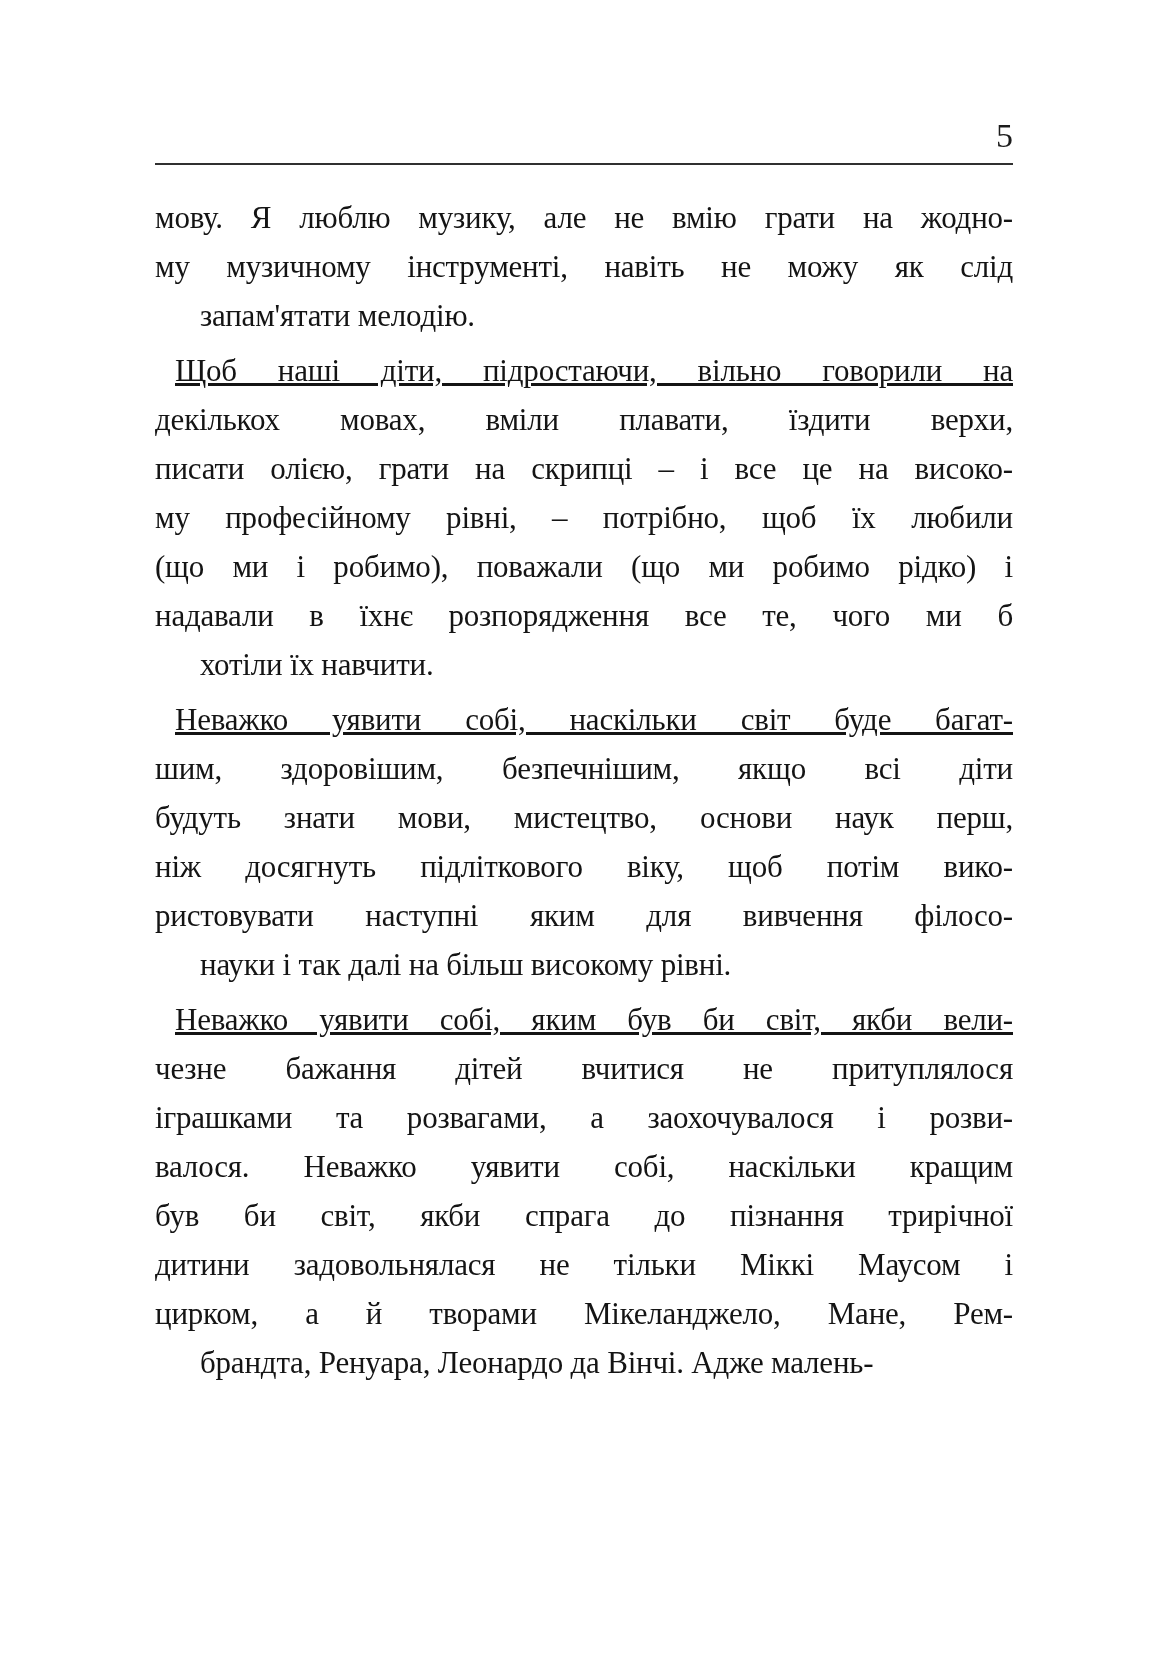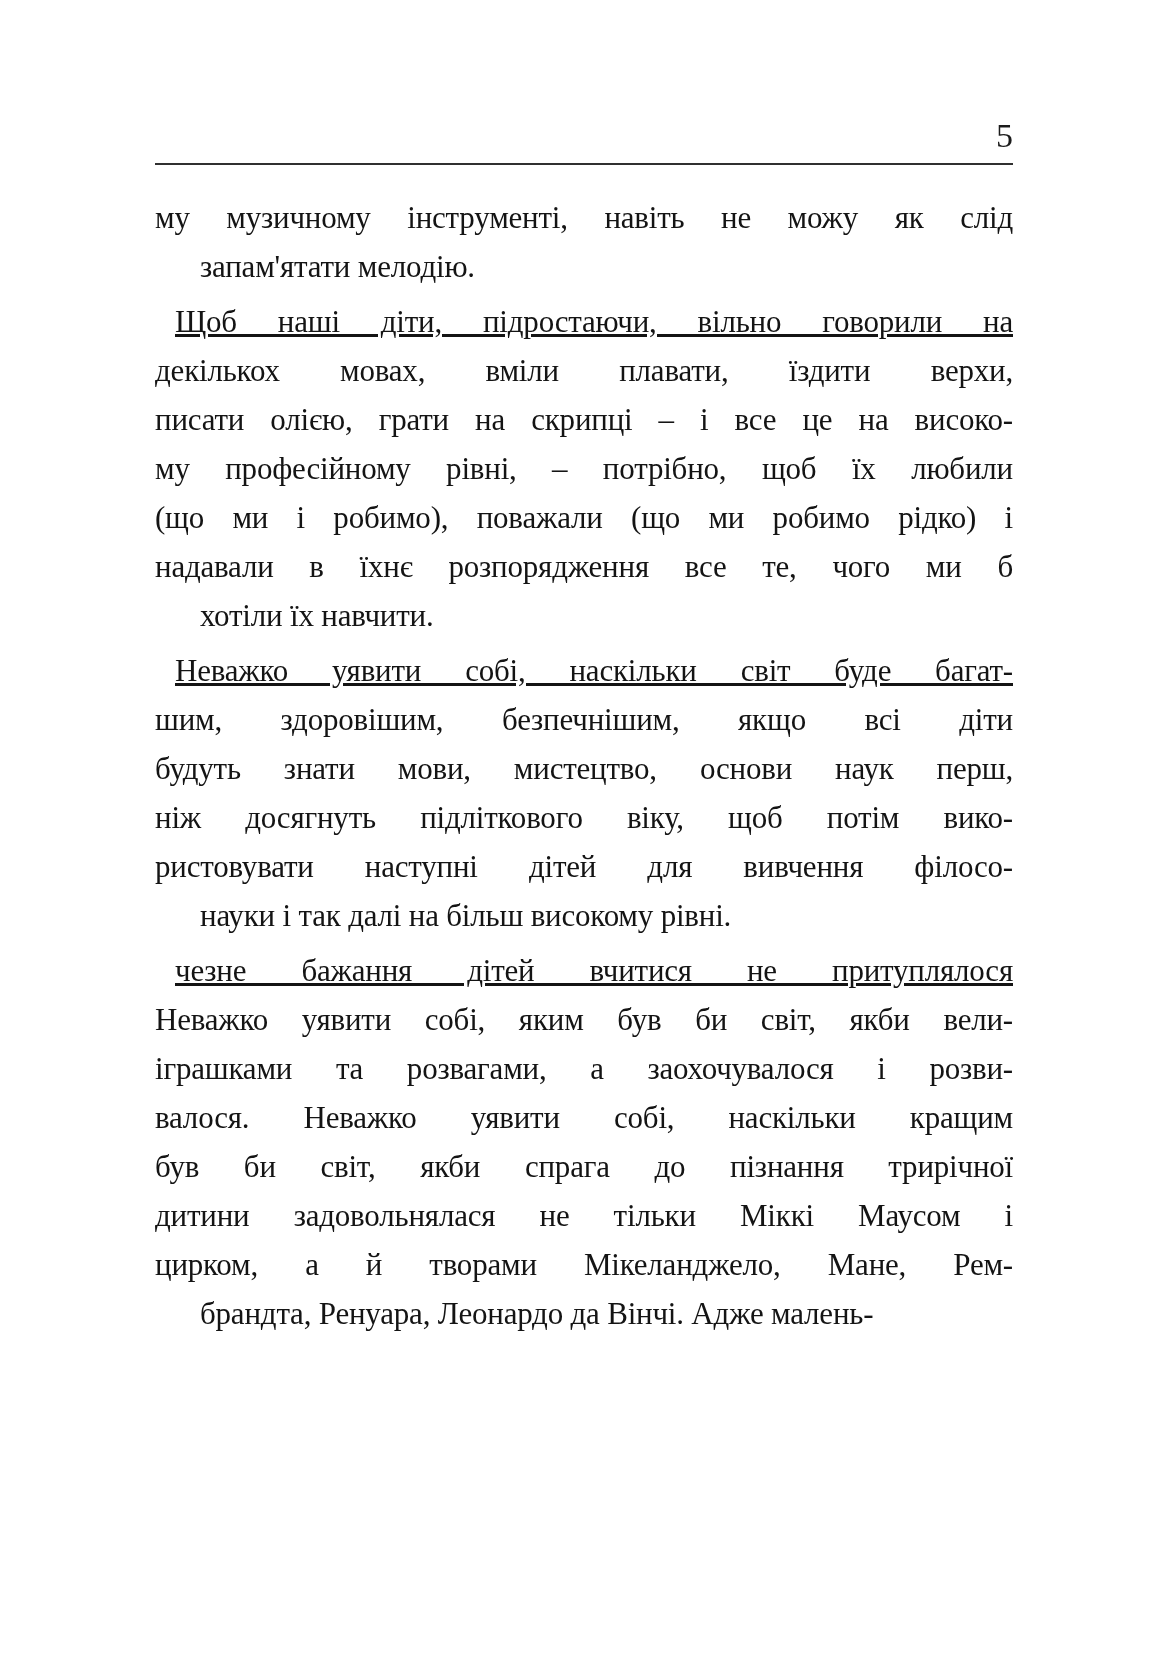--- a/index.html
+++ b/index.html
@@ -54,43 +54,44 @@
 </head>
 <body>
 
 <div class="page">
   <header class="page-header">
     <div class="page-number">5</div>
     <div class="header-rule"></div>
   </header>
   <main class="text-block">
       <div class="para">
+        <div class="line">мову. Я люблю музику, але не вмію грати на жодно-</div>
         <div class="line">му музичному інструменті, навіть не можу як слід</div>
         <div class="line">запам'ятати мелодію.</div>
       </div>
       <div class="para indented">
         <div class="line">Щоб наші діти, підростаючи, вільно говорили на</div>
         <div class="line">декількох мовах, вміли плавати, їздити верхи,</div>
         <div class="line">писати олією, грати на скрипці – і все це на високо-</div>
         <div class="line">му професійному рівні, – потрібно, щоб їх любили</div>
         <div class="line">(що ми і робимо), поважали (що ми робимо рідко) і</div>
         <div class="line">надавали в їхнє розпорядження все те, чого ми б</div>
         <div class="line">хотіли їх навчити.</div>
       </div>
       <div class="para indented">
         <div class="line">Неважко уявити собі, наскільки світ буде багат-</div>
         <div class="line">шим, здоровішим, безпечнішим, якщо всі діти</div>
         <div class="line">будуть знати мови, мистецтво, основи наук перш,</div>
         <div class="line">ніж досягнуть підліткового віку, щоб потім вико-</div>
-        <div class="line">ристовувати наступні дітей для вивчення філосо-</div>
+        <div class="line">ристовувати наступні яким для вивчення філосо-</div>
         <div class="line">науки і так далі на більш високому рівні.</div>
       </div>
       <div class="para indented">
+        <div class="line">Неважко уявити собі, яким був би світ, якби вели-</div>
         <div class="line">чезне бажання дітей вчитися не притуплялося</div>
-        <div class="line">Неважко уявити собі, яким був би світ, якби вели-</div>
         <div class="line">іграшками та розвагами, а заохочувалося і розви-</div>
         <div class="line">валося. Неважко уявити собі, наскільки кращим</div>
         <div class="line">був би світ, якби спрага до пізнання трирічної</div>
         <div class="line">дитини задовольнялася не тільки Міккі Маусом і</div>
         <div class="line">цирком, а й творами Мікеланджело, Мане, Рем-</div>
         <div class="line">брандта, Ренуара, Леонардо да Вінчі. Адже малень-</div>
       </div>
     </main>
 </div>
 

